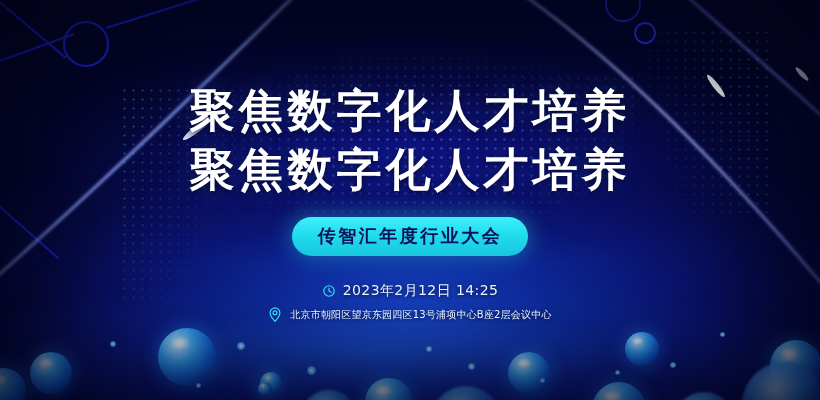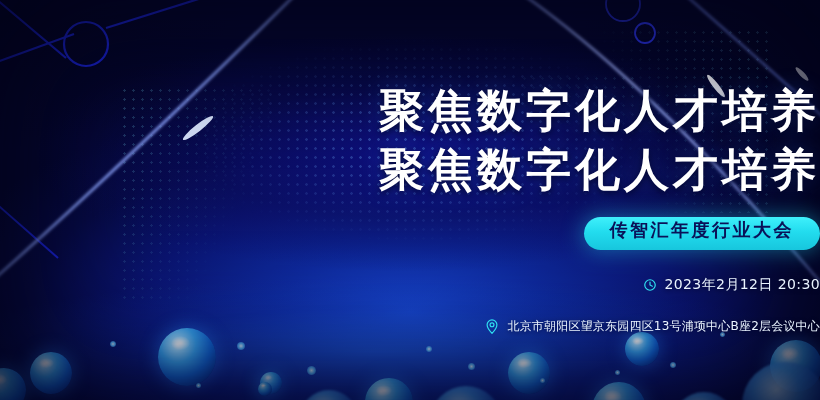--- a/index.html
+++ b/index.html
@@ -83,44 +83,44 @@
     position:absolute;border-radius:50%;
     background:radial-gradient(circle,#cfeaff 0%,#4aa8f5 50%,rgba(20,80,200,0) 100%);
   }
 
   
   #lineart{position:absolute;inset:0;}
 
   
   #content{
     position:absolute;inset:0;display:flex;flex-direction:column;
-    align-items:flex-end;
+    align-items:center;
   }
   #title-block{margin-top:82px;text-align:center;}
   .title-line{
     color:#ffffff;font-size:45px;font-weight:700;line-height:1.30;
     letter-spacing:4px;
     text-shadow:0 2px 7px rgba(2,4,40,.92), 0 0 22px rgba(60,120,255,.30);
     white-space:nowrap;
   }
   #badge{
     margin-top:18px;
-    display:inline-block;padding:1px 26px 8px;border-radius:20px;
+    display:inline-block;padding:7px 26px 8px;border-radius:20px;
     background:linear-gradient(180deg,#3ff0fb 0%,#22dcee 45%,#17c6dd 100%);
     color:#0a1258;font-size:18px;font-weight:700;letter-spacing:2.5px;
     box-shadow:0 0 20px 3px rgba(40,220,245,.35);
     white-space:nowrap;
   }
   .meta-row{
     display:flex;align-items:center;justify-content:center;gap:7px;
     color:#eaf4ff;white-space:nowrap;
     text-shadow:0 1px 4px rgba(2,4,40,.85);
   }
   #meta-time{margin-top:26px;font-size:14px;letter-spacing:.4px;}
-  #meta-place{margin-top:24px;font-size:12px;letter-spacing:.2px;gap:8px;}
+  #meta-place{margin-top:7px;font-size:10px;letter-spacing:.2px;gap:8px;}
   .meta-icon{display:inline-flex;align-items:center;flex:0 0 auto;}
 </style>
 </head>
 <body>
 
 <div id="banner">
 
   <div class="layer" id="bg-base"></div>
   <div class="layer" id="bg-center-glow"></div>
   <div class="layer" id="bg-bottom-sheen"></div>
@@ -224,21 +224,21 @@
 
     <div id="badge">传智汇年度行业大会</div>
 
     <div class="meta-row" id="meta-time">
       <span class="meta-icon">
         <svg width="14" height="14" viewBox="0 0 24 24" fill="none" stroke="#2fe3f2" stroke-width="2" stroke-linecap="round">
           <circle cx="12" cy="12" r="9"></circle>
           <path d="M12 7 L12 12 L16 14"></path>
         </svg>
       </span>
-      <span>2023年2月12日  20:30</span>
+      <span>2023年2月12日  14:25</span>
     </div>
 
     <div class="meta-row" id="meta-place">
       <span class="meta-icon">
         <svg width="14" height="15" viewBox="0 0 24 26" fill="none" stroke="#2fe3f2" stroke-width="2" stroke-linecap="round" stroke-linejoin="round">
           <path d="M12 25 C12 25 20.5 15.8 20.5 10 A8.5 8.5 0 0 0 3.5 10 C3.5 15.8 12 25 12 25 Z"></path>
           <circle cx="12" cy="10" r="3.4"></circle>
         </svg>
       </span>
       <span>北京市朝阳区望京东园四区13号浦项中心B座2层会议中心</span>

